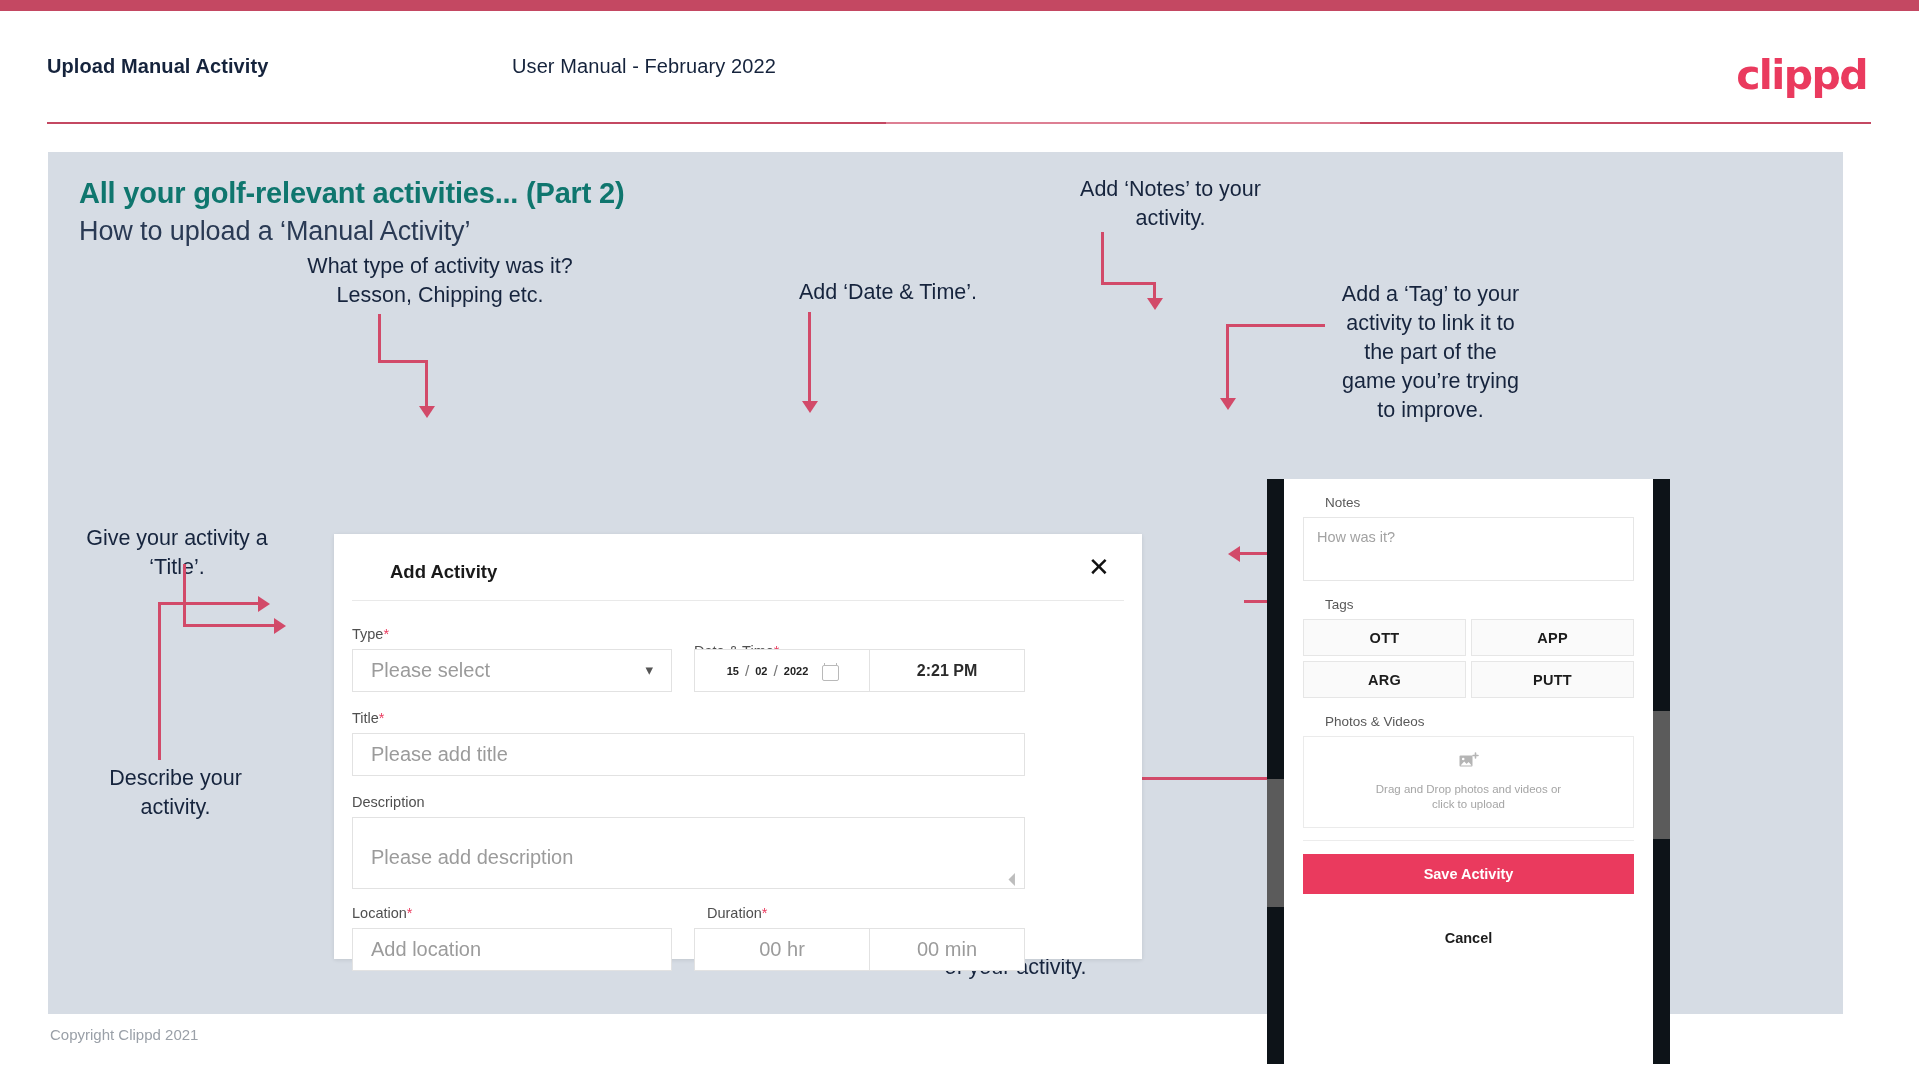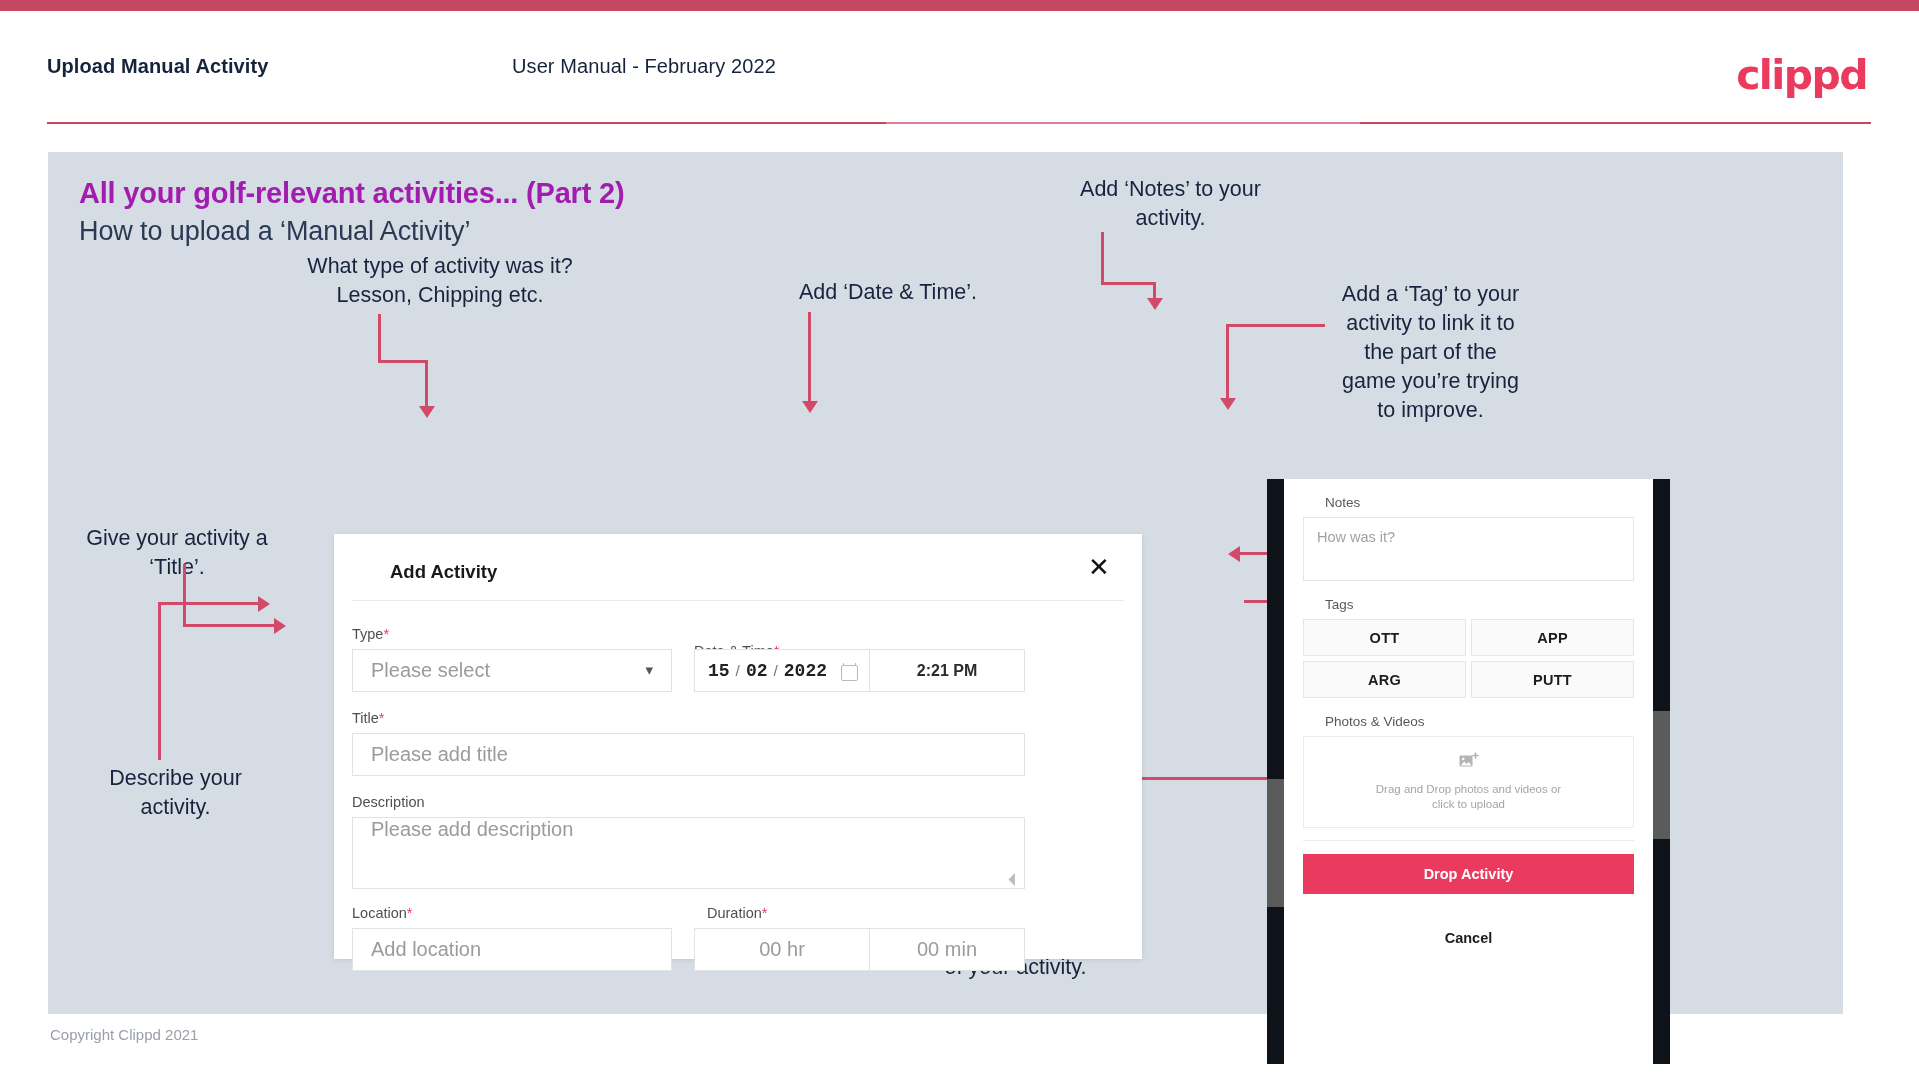--- a/index.html
+++ b/index.html
@@ -38,21 +38,21 @@
   }
 
   
   .slide {
     position: absolute; left: 48px; top: 152px; width: 1795px; height: 862px;
     background: #d6dce4;
   }
 
   .slide-title {
     position: absolute; left: 31px; top: 25px;
-    font-size: 29px; font-weight: 700; color: #a21caf; letter-spacing: -.2px;
+    font-size: 29px; font-weight: 700; color: #0f766e; letter-spacing: -.2px;
   }
   .slide-subtitle {
     position: absolute; left: 31px; top: 64px;
     font-size: 27px; font-weight: 400; color: #2a3a54; letter-spacing: -.1px;
   }
 
   
   .anno {
     position: absolute;
     font-size: 21.5px; line-height: 29px; color: #16243d;
@@ -89,21 +89,21 @@
   .req { color: #ea3a5e; }
   .inputbox {
     position: absolute; background: #fff; border: 1px solid #e2e2e2;
     display: flex; align-items: center;
   }
   .ph { font-size: 20px; color: #9b9b9b; padding-left: 18px; }
   .val { font-size: 16px; color: #2b2b2b; }
   .chev { position: absolute; right: 18px; top: 50%; transform: translateY(-55%); color:#555; font-size: 15px; }
 
   .dt-seg { display:flex; align-items:center; height:100%; }
-  .dt-num { font-size: 18px; color:#222; font-weight:600;font-family:Liberation Mono, monospace; }
+  .dt-num { font-size: 11px; color:#222; font-weight:600; }
   .dt-sep { font-size: 15.5px; color:#777; margin: 0 6px; }
   .cal-icon { margin-left: 14px; width: 15px; height: 16px; position: relative; }
   .cal-icon::before {
     content:""; position:absolute; left:0; top:2px; width:15px; height:14px;
     border:1.6px solid #b9b9b9; border-radius:2px;
   }
   .cal-icon::after {
     content:""; position:absolute; left:2px; top:0; width:11px; height:3px;
     border-left:1.6px solid #b9b9b9; border-right:1.6px solid #b9b9b9;
   }
@@ -272,21 +272,21 @@
       </div>
 
       <div class="fld-label" style="left:18px; top:176px;">
         <span>Title</span><span class="req">*</span>
       </div>
       <div class="inputbox" style="left:18px; top:199px; width:673px; height:43px;">
         <span class="ph">Please add title</span>
       </div>
 
       <div class="fld-label" style="left:18px; top:260px;">Description</div>
-      <div class="inputbox" style="left:18px; top:283px; width:673px; height:72px; align-items:flex-start; padding-top:0; position:absolute;">
+      <div class="inputbox" style="left:18px; top:283px; width:673px; height:72px; align-items:flex-start; padding-top:28px; position:absolute;">
         <span class="ph">Please add description</span>
         <span style="position:absolute; right:4px; bottom:2px; font-size:12px; color:#bdbdbd; transform:rotate(45deg);">◣</span>
       </div>
 
       <div class="fld-label" style="left:18px; top:371px;">
         <span>Location</span><span class="req">*</span>
       </div>
       <div class="inputbox" style="left:18px; top:394px; width:320px; height:43px;">
         <span class="ph">Add location</span>
       </div>
@@ -330,21 +330,21 @@
               <path d="M16.5 1v5M14 3.5h5" stroke="#b5b5b5" stroke-width="1.6" stroke-linecap="round"></path>
             </svg>
           </span>
           <div class="upload-txt">
             <span>Drag and Drop photos and videos or</span><br>
             <span>click to upload</span>
           </div>
         </div>
 
         <div class="p-divider"></div>
-        <div class="save-btn">Drop Activity</div>
+        <div class="save-btn">Save Activity</div>
         <div class="cancel-btn">Cancel</div>
       </div>
     </div>
 
   </div>
 
   <div class="footer">Copyright Clippd 2021</div>
 </div>
 
 </body></html>

